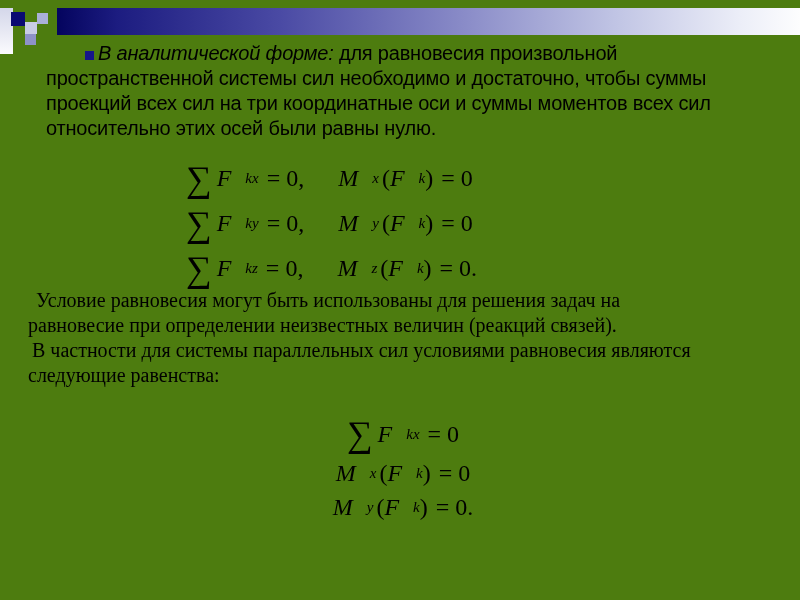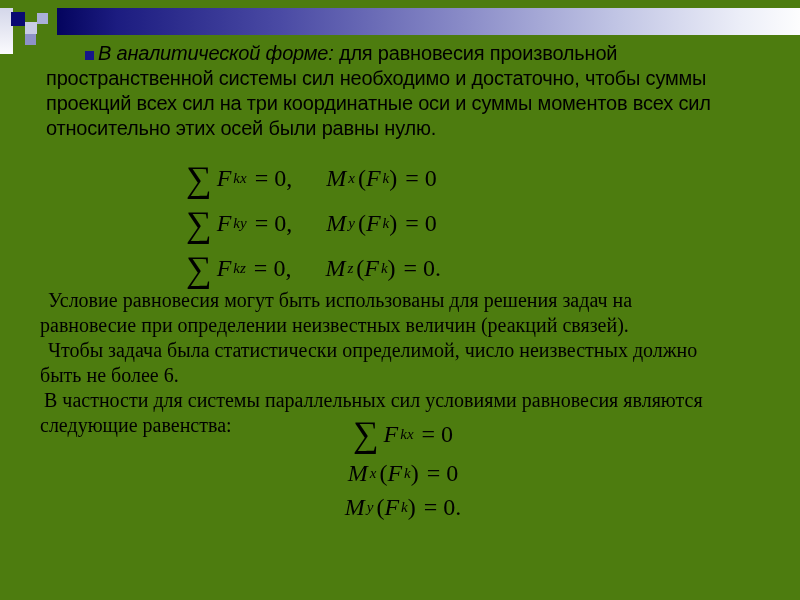--- a/index.html
+++ b/index.html
@@ -39,39 +39,39 @@
   }
   .intro .lead { font-style:italic; }
 
   
   .eq { font-family:"Liberation Serif", serif; font-size:24px; }
   .eq-row { display:flex; align-items:center; white-space:nowrap; }
   .sigma { font-size:36px; line-height:1; margin-right:5px; font-style:normal; }
   .v { font-style:italic; }
   .eq sub {
     font-size:15px; font-style:italic; line-height:1;
-    vertical-align:-6px; margin-left:2px;
+    vertical-align:-6px; margin-left:14px;
   }
   .rel { margin-left:8px; }
   .mterm { margin-left:34px; }
   .paren-open { margin-left:3px; }
 
   .eq-main { position:absolute; left:186px; top:156px; }
   .eq-main .eq-row { height:45px; }
 
   .eq-parallel {
     position:absolute; left:318px; top:412px; width:170px;
     display:flex; flex-direction:column; align-items:center;
   }
   .eq-parallel .row-1 { height:44px; }
   .eq-parallel .row-2, .eq-parallel .row-3 { height:34px; }
 
   
   .body-text {
-    position:absolute; left:40px; top:288px; width:690px;
+    position:absolute; left:28px; top:288px; width:690px;
     font-family:"Liberation Serif", serif; font-size:20px; line-height:25px;
   }
   .body-text p { margin:0; text-indent:8px; }
   .body-text p.p3 { text-indent:4px; }
 </style>
 </head>
 <body>
 
 <div class="slide">
 
@@ -123,21 +123,20 @@
         <span class="paren-open">(</span>
         <span class="v">F</span>
         <sub>k</sub>
         <span>)</span>
         <span class="rel">= 0.</span>
     </div>
   </div>
 
   <div class="body-text">
     <p class="p1">Условие равновесия могут быть использованы для решения задач на равновесие при определении неизвестных величин (реакций связей).</p>
-    <p class="p2">Чтобы задача была статистически определимой, число неизвестных должно быть не более 6.</p>
     <p class="p3">В частности для системы  параллельных сил условиями равновесия являются следующие равенства:</p>
   </div>
 
   <div class="eq eq-parallel">
     <div class="eq-row row-1">
       <span class="sigma">∑</span>
         <span class="v">F</span>
         <sub>kx</sub>
         <span class="rel">= 0</span>
     </div>

